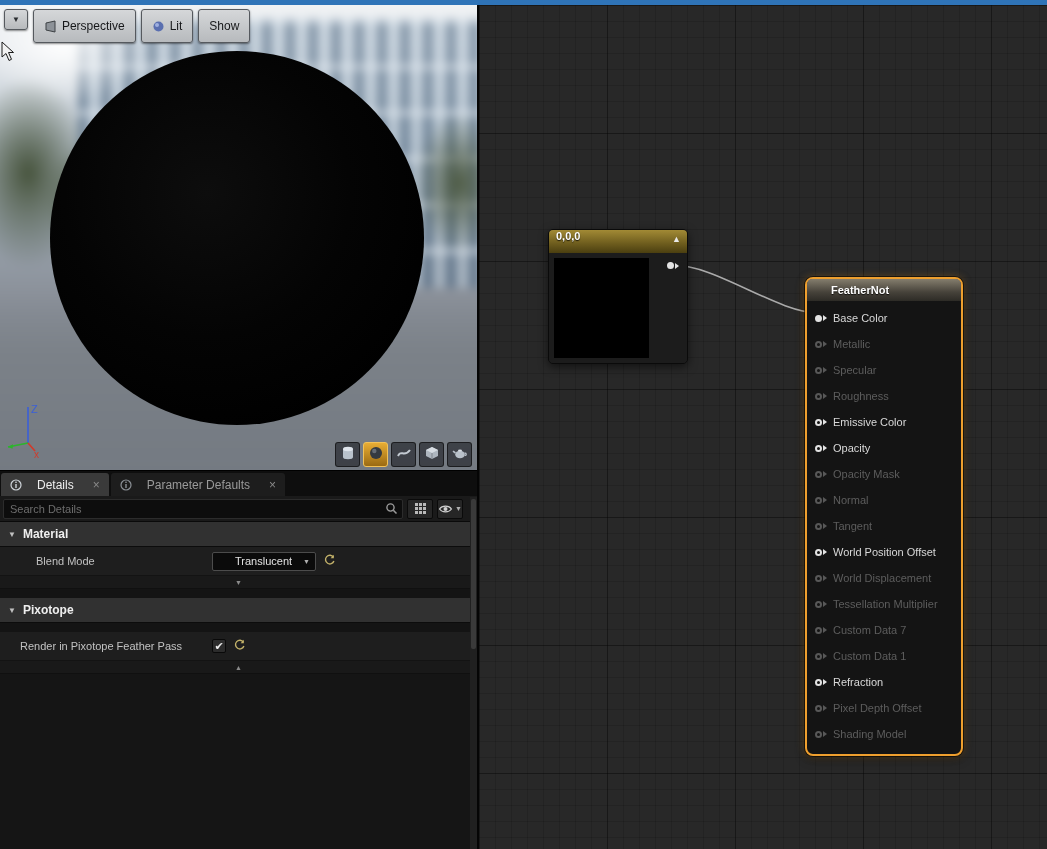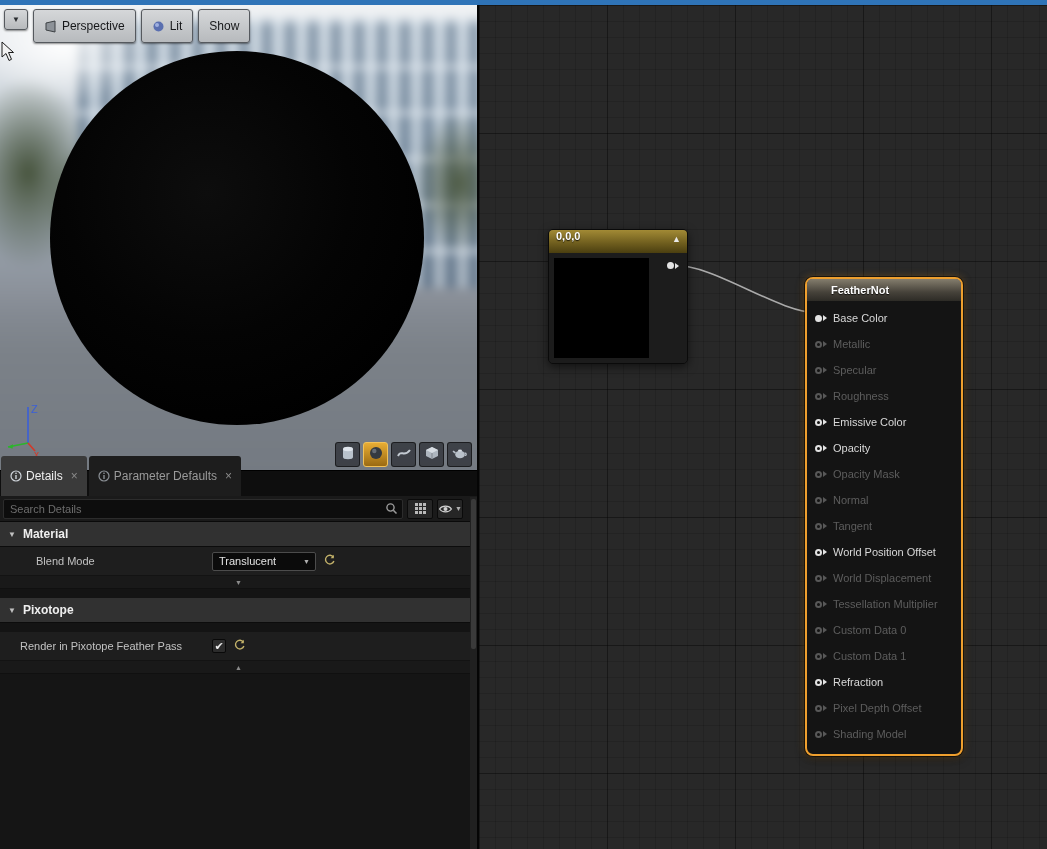--- a/index.html
+++ b/index.html
@@ -49,21 +49,21 @@
   .shape-btn { width:25px; height:25px; border-radius:3px; background:rgba(16,19,23,.55);
     border:1px solid rgba(0,0,0,.55); display:flex; align-items:center; justify-content:center; }
   .shape-btn svg { width:16px; height:16px; }
   .shape-btn.active { background:linear-gradient(#e8ad34,#9a6a12); border:1px solid #f2c258; }
 
   .cursor { position:absolute; left:1px; top:36px; pointer-events:none; }
 
   
   .details { position:relative; width:477px; flex:1; background:#151515; border-top:1px solid #000; }
   .tabbar { display:flex; height:25px; background:#0e0e0e; align-items:flex-end; gap:2px; padding-left:1px; }
-  .tab { display:flex; align-items:center; gap:4px; height:40px; padding:0 9px; background:#1d1d1d;
+  .tab { display:flex; align-items:center; gap:15px; height:23px; padding:0 9px; background:#1d1d1d;
     color:#9a9a9a; font-size:12px; border-radius:3px 3px 0 0; }
   .tab.active { background:#3a3a3a; color:#efefef; }
   .tabclose { font-size:12px; color:#8a8a8a; margin-left:4px; }
   .tabicon { display:inline-flex; }
 
   .searchrow { display:flex; align-items:center; height:26px; background:#1a1a1a; padding:0 3px; gap:4px;
     border-bottom:1px solid #0a0a0a; }
   .searchbox { position:relative; flex:0 0 400px; height:20px; background:#0d0d0d; border:1px solid #2c2c2c;
     border-radius:2px; display:flex; align-items:center; }
   .searchbox input { flex:1; height:18px; background:transparent; border:none; outline:none; color:#cfcfcf;
@@ -75,21 +75,21 @@
 
   .sec-header { display:flex; align-items:center; height:25px; background:#313131; border-bottom:1px solid #0c0c0c;
     color:#efefef; font-size:12px; font-weight:bold; gap:7px; padding-left:8px; }
   .sec-arrow { font-size:8px; color:#c0c0c0; }
   .prop-row { display:flex; align-items:center; height:29px; background:#1e1e1e; border-bottom:1px solid #131313; }
   .prop-label { width:212px; padding-left:36px; font-size:11px; color:#c2c2c2;
     white-space:nowrap; overflow:hidden; }
   .prop-label.shallow { padding-left:20px; }
   .prop-value { display:flex; align-items:center; gap:7px; }
   .dropdown { position:relative; width:104px; height:19px; background:#0b0b0b; border:1px solid #4c4c4c;
-    border-radius:2px; display:flex; align-items:center; font-size:11px; color:#e2e2e2; padding:0 6px; }
+    border-radius:2px; display:flex; align-items:center; font-size:11px; color:#e2e2e2; padding:0 22px; }
   .dd-caret { position:absolute; right:5px; font-size:7px; color:#b0b0b0; }
   .reset-btn { display:inline-flex; width:14px; height:14px; }
   .checkbox { width:14px; height:14px; background:#2c2c2c; border:1px solid #090909; border-radius:2px;
     display:flex; align-items:center; justify-content:center; font-size:11px; color:#eaeaea; line-height:1; }
   .expander { height:13px; background:#191919; border-bottom:1px solid #101010; display:flex;
     align-items:center; justify-content:center; color:#8b8b8b; font-size:7px; }
   .sec-gap { height:9px; background:#141414; }
   .details-fill { flex:1; background:#151515; }
   .scrolltrack { position:absolute; right:0; top:26px; bottom:0; width:7px; background:#202020; }
   .scrollthumb { position:absolute; right:1px; top:2px; width:5px; height:150px; background:#3a3a3a; border-radius:2px; }
@@ -459,21 +459,21 @@
                 <i class="pc"></i>
                 <i class="pa"></i>
               </span>
               <span class="pin-label">Tessellation Multiplier</span>
             </div>
             <div class="pin-row">
               <span class="pin">
                 <i class="pc"></i>
                 <i class="pa"></i>
               </span>
-              <span class="pin-label">Custom Data 0</span>
+              <span class="pin-label">Custom Data 7</span>
             </div>
             <div class="pin-row">
               <span class="pin">
                 <i class="pc"></i>
                 <i class="pa"></i>
               </span>
               <span class="pin-label">Custom Data 1</span>
             </div>
             <div class="pin-row on">
               <span class="pin">

